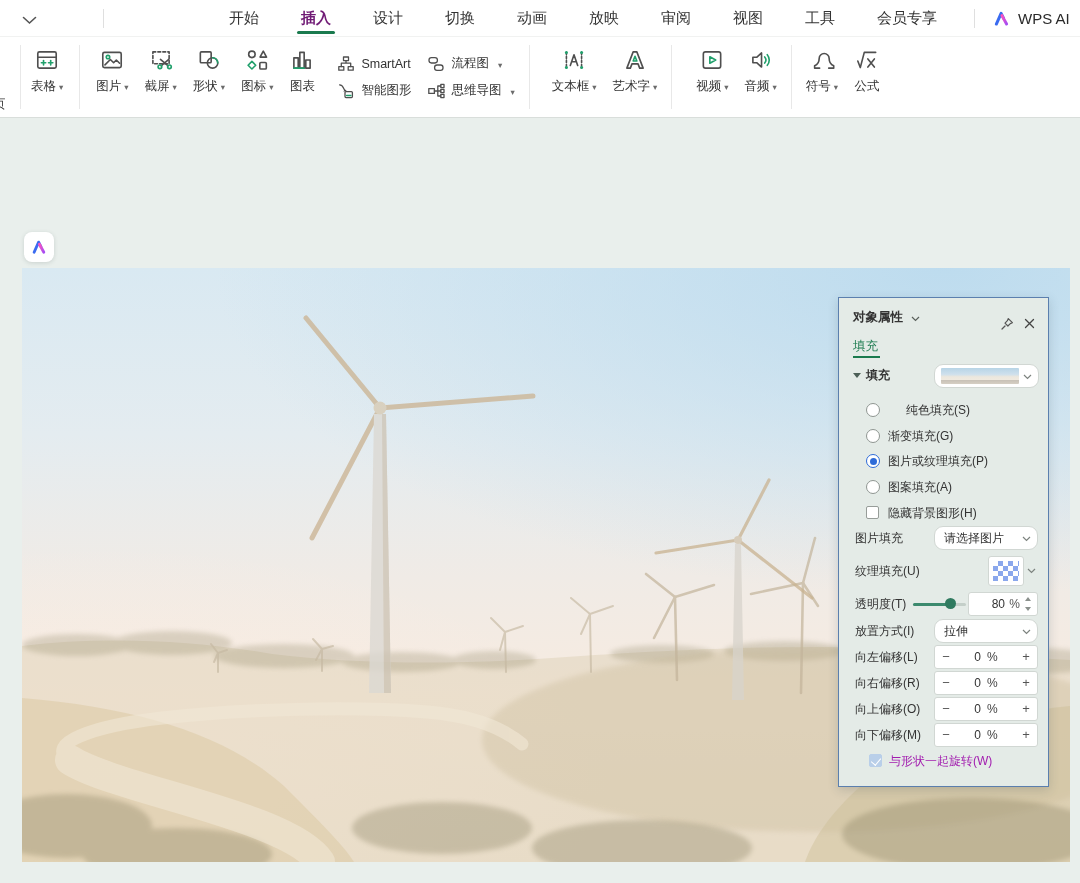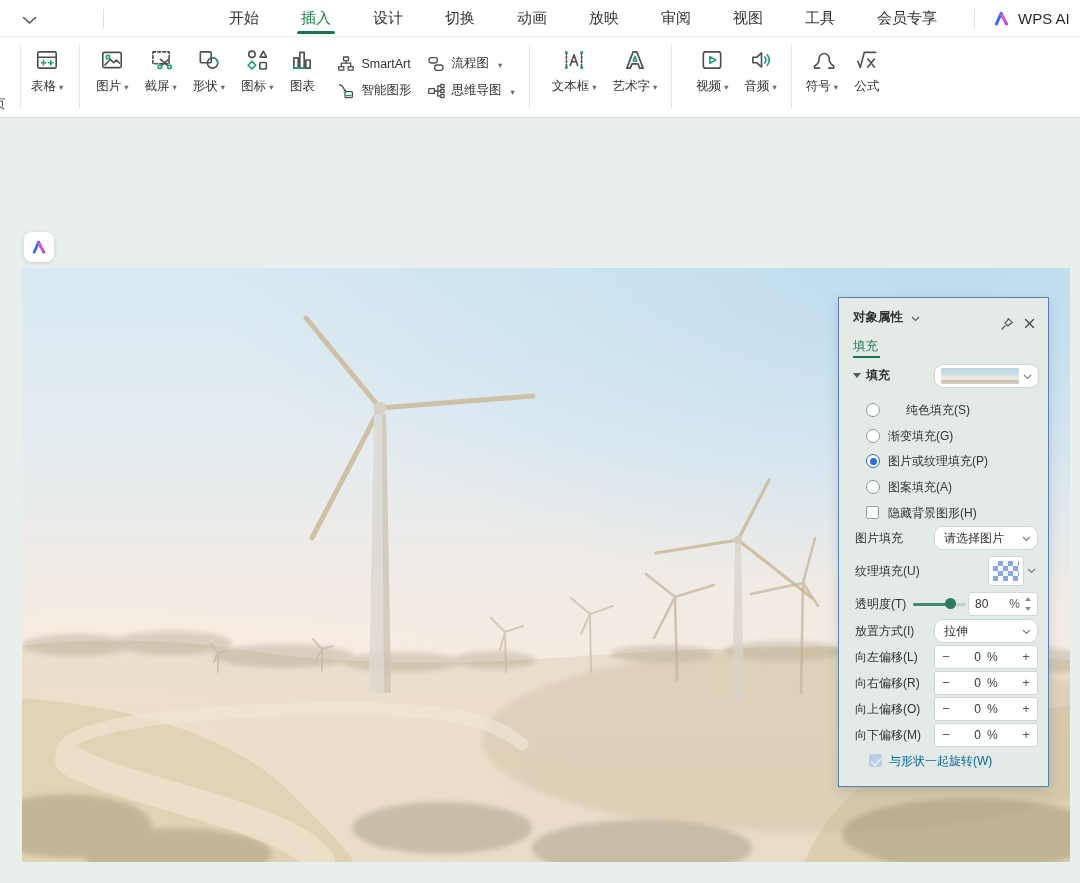--- a/index.html
+++ b/index.html
@@ -4,21 +4,21 @@
 <style>
   *{box-sizing:border-box;margin:0;padding:0}
   html,body{width:1080px;height:883px;overflow:hidden;background:#fff;
     font-family:"Liberation Sans","DejaVu Sans",sans-serif;-webkit-font-smoothing:antialiased}
   
   .tabbar{position:relative;height:37px;background:#fff;border-bottom:1px solid #f1f2f1;display:flex;align-items:center}
   .collapse{position:absolute;left:22px;top:11px;cursor:pointer}
   .tb-div{position:absolute;top:9px;width:1px;height:19px;background:#dfdfdf}
   .tabs{display:flex;margin-left:208px;height:100%}
   .tab{font-size:15px;color:#333;padding:0 21px;display:flex;align-items:center;position:relative;white-space:nowrap;cursor:pointer}
-  .tab.active{color:#15803d;font-weight:normal}
+  .tab.active{color:#701a75;font-weight:bold}
   .tab.active::after{content:"";position:absolute;left:17px;right:17px;bottom:2px;height:3px;border-radius:2px;background:#1a7a4e}
   .wpsai{position:absolute;left:992px;top:0;height:37px;display:flex;align-items:center;gap:7px;font-size:15px;color:#2a2a2a;cursor:pointer}
   
   .ribbon{position:relative;height:81px;background:#fff;border-bottom:1px solid #d9dedb;display:flex;align-items:stretch}
   .rb-div{width:1px;background:#e8e8e8;margin:8px 0 8px 0;flex:0 0 1px}
   .bigbtn{display:flex;flex-direction:column;align-items:center;padding:10px 8px 0;border-radius:4px;cursor:pointer}
   .bigbtn svg{flex:0 0 26px}
   .lab{margin-top:6px;font-size:12.5px;color:#333;display:flex;align-items:center;white-space:nowrap;line-height:14px}
   .car{font-size:8.5px;color:#6b6b6b;margin-left:3px;transform:translateY(.5px)}
   .bic{width:26px;height:26px}
@@ -52,26 +52,26 @@
   .ctl .val{position:absolute;left:9px;top:0;line-height:22px;font-size:12px;color:#333;white-space:nowrap}
   .chev{position:absolute;right:6px;top:9px}
   .radio{position:absolute;width:14px;height:14px;border-radius:50%;border:1px solid #8f9692;background:#fff;cursor:pointer}
   .radio.sel{border-color:#2e6bd8}
   .radio.sel::after{content:"";position:absolute;inset:2.5px;border-radius:50%;background:#2e6bd8}
   .cb{position:absolute;width:13px;height:13px;border:1px solid #979d99;border-radius:2px;background:#fff;cursor:pointer}
   .cb.checked-dis{background:#b9cfe9;border-color:#b9cfe9}
   .cb.checked-dis::after{content:"";position:absolute;left:3px;top:1px;width:5px;height:8px;
     border-right:1.6px solid #fff;border-bottom:1.6px solid #fff;transform:rotate(40deg)}
   .plabel{position:absolute;line-height:16px;white-space:nowrap;cursor:default}
-  .plabel.dis{color:#0369a1}
+  .plabel.dis{color:#a21caf}
   .track{position:absolute;left:74px;width:53px;top:0;height:3px;border-radius:2px;background:#c4cfc9}
   .track-fill{position:absolute;left:0;top:0;height:3px;width:72%;border-radius:2px;background:#3c8a6e}
   .thumb{position:absolute;left:106px;top:-4.5px;width:11px;height:11px;border-radius:50%;background:#2f7a5f;cursor:pointer}
   .spin{position:absolute;left:129px;width:70px;height:24px;background:#fff;border:1px solid #d1d7d3;border-radius:3px}
-  .spin .num{position:absolute;left:6px;right:32px;text-align:left;line-height:22px}
+  .spin .num{position:absolute;left:17px;right:32px;text-align:right;line-height:22px}
   .spin .unit{position:absolute;right:17px;line-height:22px;color:#555}
   .spin .arr{position:absolute;right:4px;width:9px;height:22px;cursor:pointer}
   .arr-up{position:absolute;top:4px;left:1px;width:0;height:0;border-left:3.5px solid transparent;border-right:3.5px solid transparent;border-bottom:4px solid #8a908c}
   .arr-dn{position:absolute;bottom:4px;left:1px;width:0;height:0;border-left:3.5px solid transparent;border-right:3.5px solid transparent;border-top:4px solid #8a908c}
   .stepper{position:absolute;left:95px;width:104px;height:24px;background:#fff;border:1px solid #d1d7d3;border-radius:3px;display:flex;align-items:center}
   .stepper .pm{flex:0 0 22px;text-align:center;color:#555;font-size:13px;line-height:22px;cursor:pointer}
   .stepper .sval{flex:1;text-align:center;line-height:22px}
   .stepper .sval .u{margin-left:6px;color:#444}
   .texthumb{position:absolute;left:149px;width:36px;height:30px;background:#fff;border:1px solid #d1d7d3;border-radius:3px;cursor:pointer}
   .texthumb .checker{position:absolute;inset:4px;background-color:#fff;

